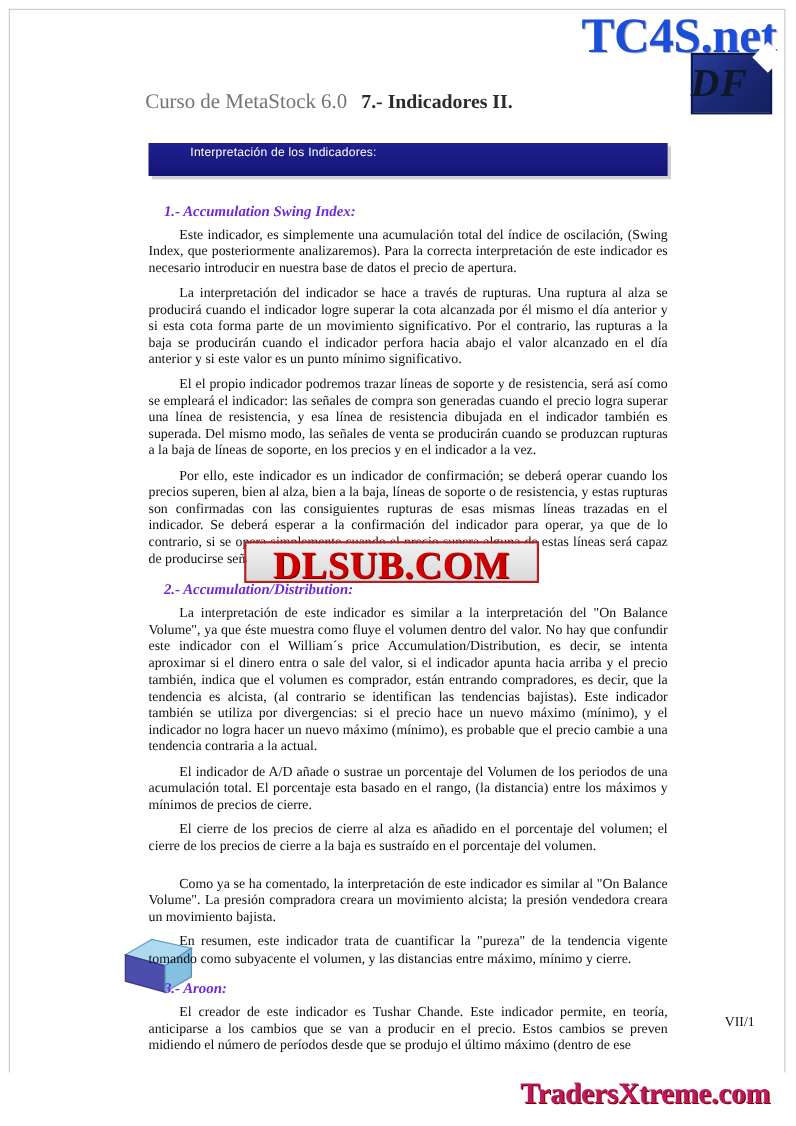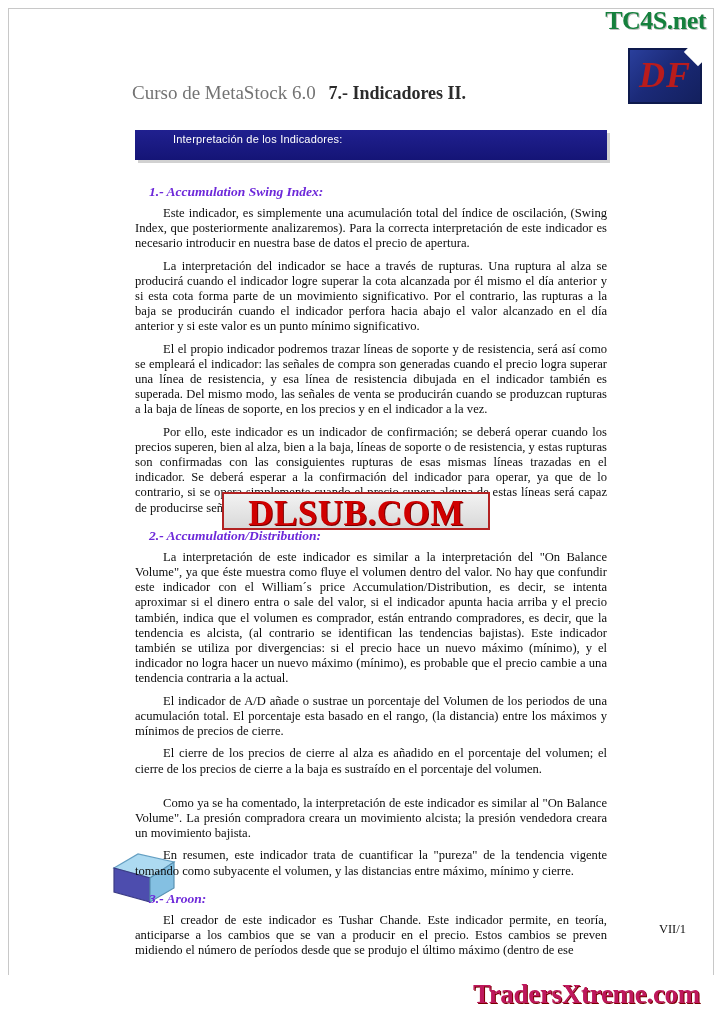--- a/index.html
+++ b/index.html
@@ -34,22 +34,22 @@
     pointer-events: none;
   }
 
   
   .tc4s-logo {
     position: absolute;
     right: 18px;
     top: 6px;
     font-family: "Liberation Serif", serif;
     font-weight: bold;
-    font-size: 26px;
-    color: #15803d;
+    font-size: 45px;
+    color: #1d4ed8;
     letter-spacing: -0.5px;
     text-shadow: 1px 1px 0 #bfbfbf;
   }
   .df-logo {
     position: absolute;
     right: 22px;
     top: 48px;
     width: 74px;
     height: 58px;
   }
@@ -59,22 +59,21 @@
     width: 74px; height: 56px;
     background: linear-gradient(135deg,#2a3f9c 0%, #1b2a78 45%, #13205e 100%);
     border: 2px solid #0e1a4d;
     box-sizing: border-box;
   }
   .df-logo .df-text {
     position: absolute;
     left: 0; top: 0;
     width: 74px; height: 68px;
     line-height: 54px;
-    text-align: center;
-    color: #b91c1c;
+    color: #0f172a;
     font-family: "Liberation Serif", serif;
     font-weight: bold;
     font-style: italic;
     font-size: 36px;
     letter-spacing: 1px;
   }
   .df-logo .df-cut {
     position: absolute;
     right: -6px; top: -6px;
     width: 20px; height: 20px;

